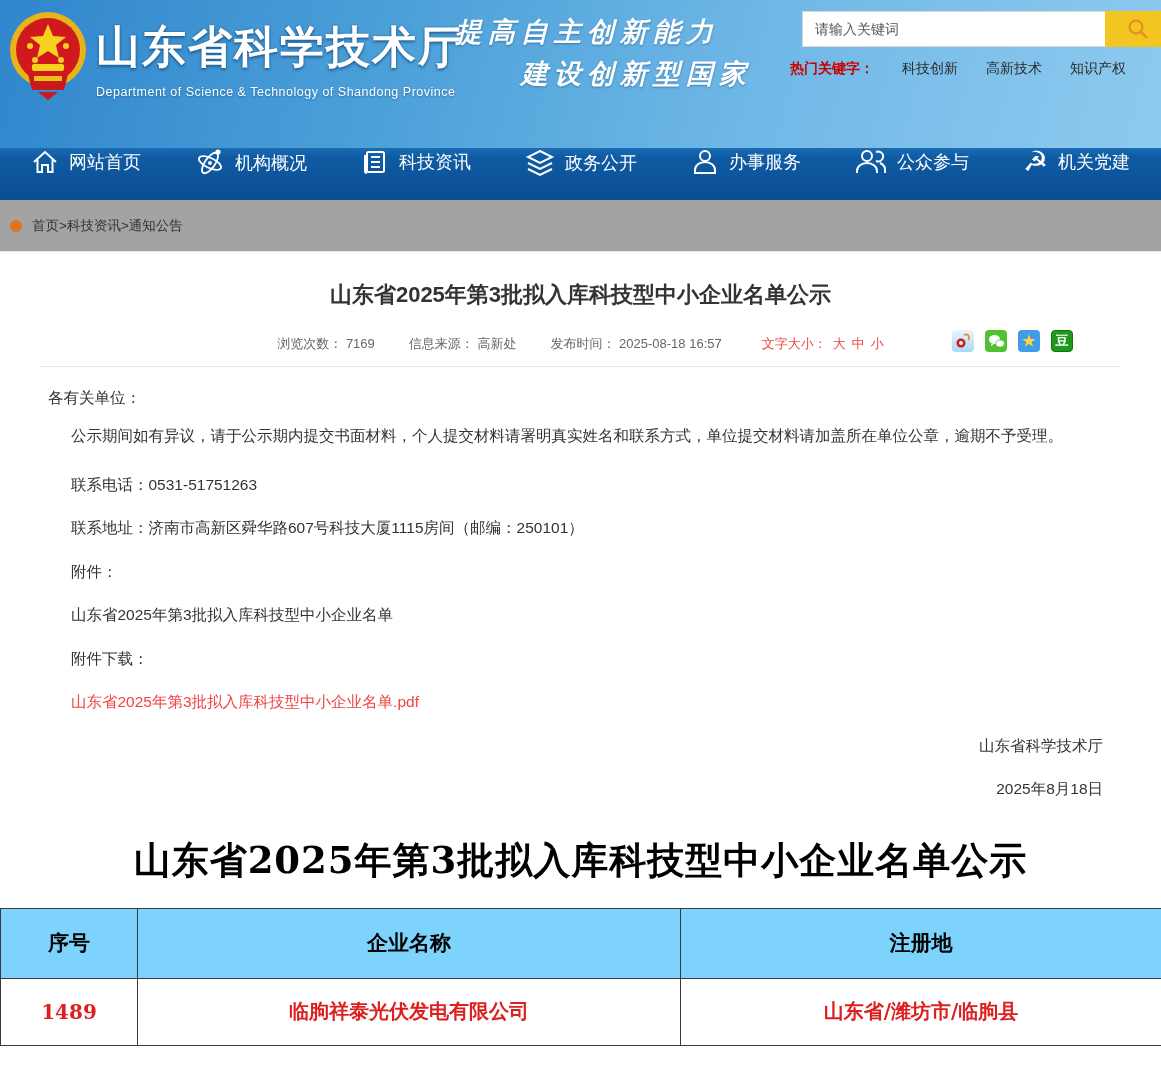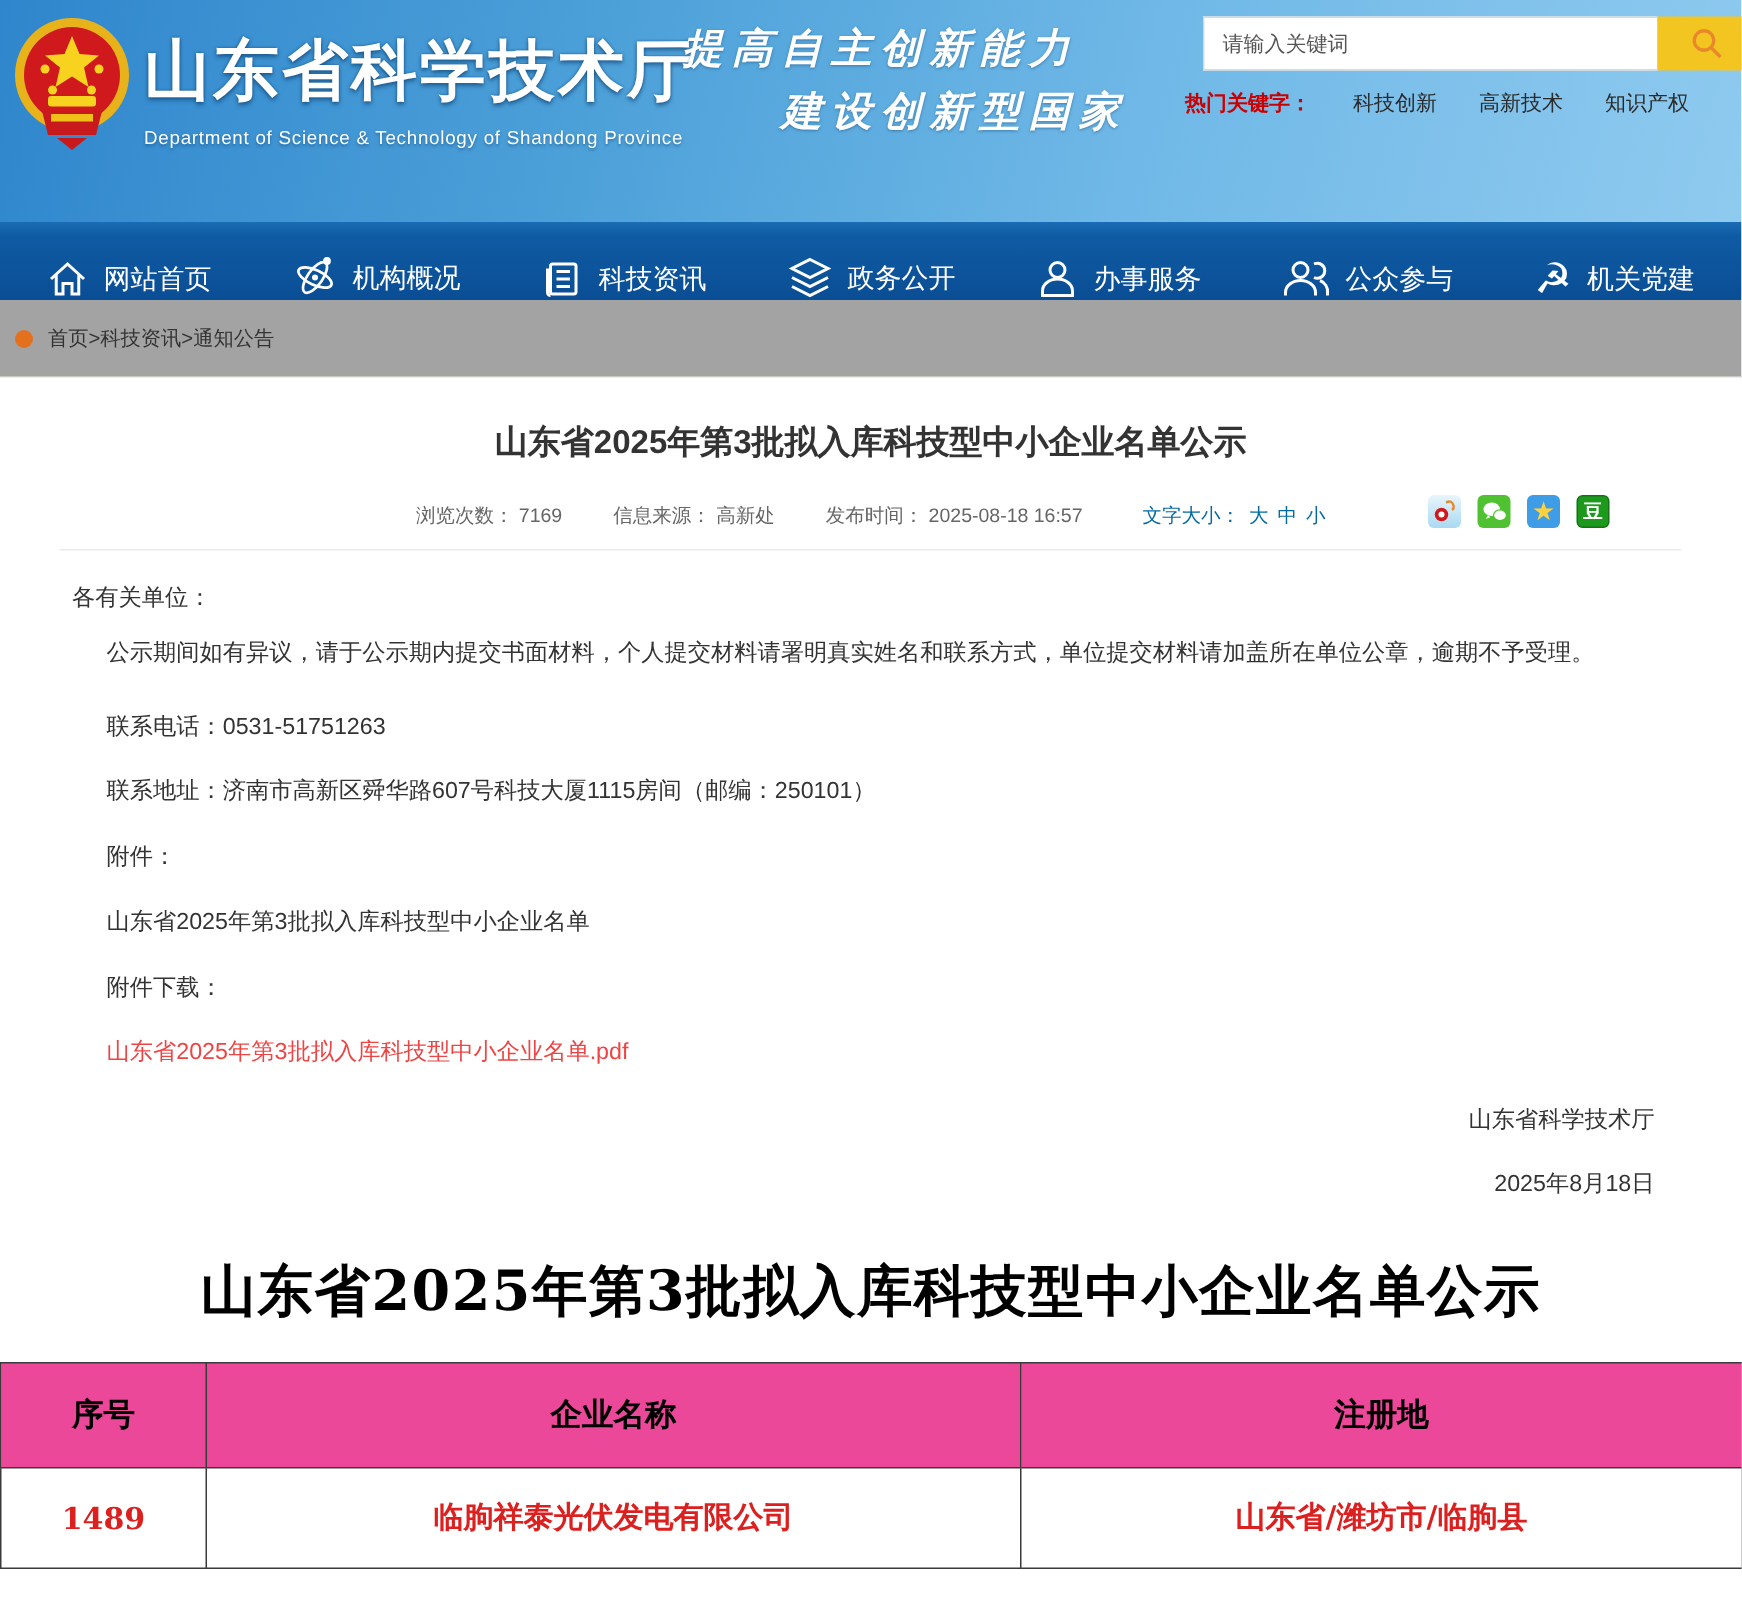--- a/index.html
+++ b/index.html
@@ -25,39 +25,39 @@
     padding:0 12px; font-size:14px; color:#333; outline:none; }
   .search-input::placeholder { color:#555; }
   .search-btn { width:65px; height:36px; background:#f3c521; border:none; cursor:pointer;
     display:flex; align-items:center; justify-content:center; }
   .hot-row { position:absolute; left:790px; top:60px; font-size:14px; display:flex; gap:28px; }
   .hot-label { color:#cc0000; font-weight:bold; }
   .hot-link { color:#2a2a2a; cursor:pointer; }
 
   
   .nav { height:52px; background:linear-gradient(#1a6cb4 0%,#0f5ba3 18%,#0a4e95 100%);
-    display:flex; align-items:flex-end; justify-content:space-around; padding:0 4px; }
+    display:flex; align-items:flex-start; justify-content:space-around; padding:0 4px; }
   .nav-item { display:flex; align-items:center; gap:10px; color:#fff; font-size:18px;
     cursor:pointer; white-space:nowrap; }
   .nav-item svg { display:block; }
   .party-glyph { font-size:28px; line-height:28px; }
 
   
   .crumb { height:52px; display:flex; align-items:center; padding-left:10px;
     border-bottom:1px solid #f0ebe4; background:#a3a3a3; }
   .crumb-dot { width:12px; height:12px; border-radius:50%; background:#e4711e; margin-right:10px; }
   .crumb-text { font-size:13.5px; color:#333; }
 
   
   .article { padding:0 40px; }
   .art-title { text-align:center; font-size:22px; font-weight:bold; color:#333; margin-top:28px; }
   .meta-row { position:relative; margin-top:22px; height:24px; font-size:13px; color:#666;
     display:flex; justify-content:center; gap:34px; align-items:center; }
   .meta-item { white-space:nowrap; }
-  .size-links span { margin-left:6px; cursor:pointer; color:#0369a1; }
+  .size-links span { margin-left:6px; cursor:pointer; color:#ef4444; }
   .share-row { position:absolute; right:48px; top:-2px; display:flex; gap:11px; }
   .share-ic { width:22px; height:22px; border-radius:4px; display:flex; align-items:center;
     justify-content:center; cursor:pointer; font-size:13px; font-weight:bold; }
   .ic-weibo { background:linear-gradient(#e8f6fd,#a9d9f1); }
   .ic-wechat { background:#50c231; }
   .ic-qzone { background:#3f9ce6; color:#ffd23c; font-size:15px; }
   .ic-douban { background:#1d9a1d; color:#fff; border:1px solid #157315; }
   .meta-sep { border:none; border-top:1px solid #e9e9e9; margin-top:10px; }
 
   .body-text { font-size:15.5px; color:#333; line-height:1.45; }
@@ -69,21 +69,21 @@
   .sign-block { text-align:right; padding-right:18px; font-size:15.5px; color:#333; }
   .sign-1 { margin-top:22px; }
   .sign-2 { margin-top:22px; }
 
   
   .list-title { text-align:center; font-family:"DejaVu Serif", serif; font-weight:bold;
     color:#000; font-size:37px; margin-top:36px; letter-spacing:1px; }
   .roster { width:1161px; border-collapse:collapse; margin-top:22px;
     font-family:"DejaVu Serif", serif; table-layout:fixed; }
   .roster th, .roster td { border:1px solid #3a3a3a; text-align:center; }
-  .roster th { background:#ec4899; height:70px; font-size:21px; color:#000; font-weight:bold; }
+  .roster th { background:#7dd3fc; height:70px; font-size:21px; color:#000; font-weight:bold; }
   .roster td { height:67px; font-size:20px; font-weight:bold; color:#dc1f1f; background:#fff; }
   .col-idx { width:137px; } .col-name { width:543px; } .col-loc { width:481px; }
 </style>
 </head>
 <body>
 
 <div class="site-header">
   <svg class="emblem" viewBox="0 0 80 92">
     <circle cx="40" cy="42" r="38" fill="#e8b21a"></circle>
     <circle cx="40" cy="42" r="32" fill="#d0191c"></circle>

